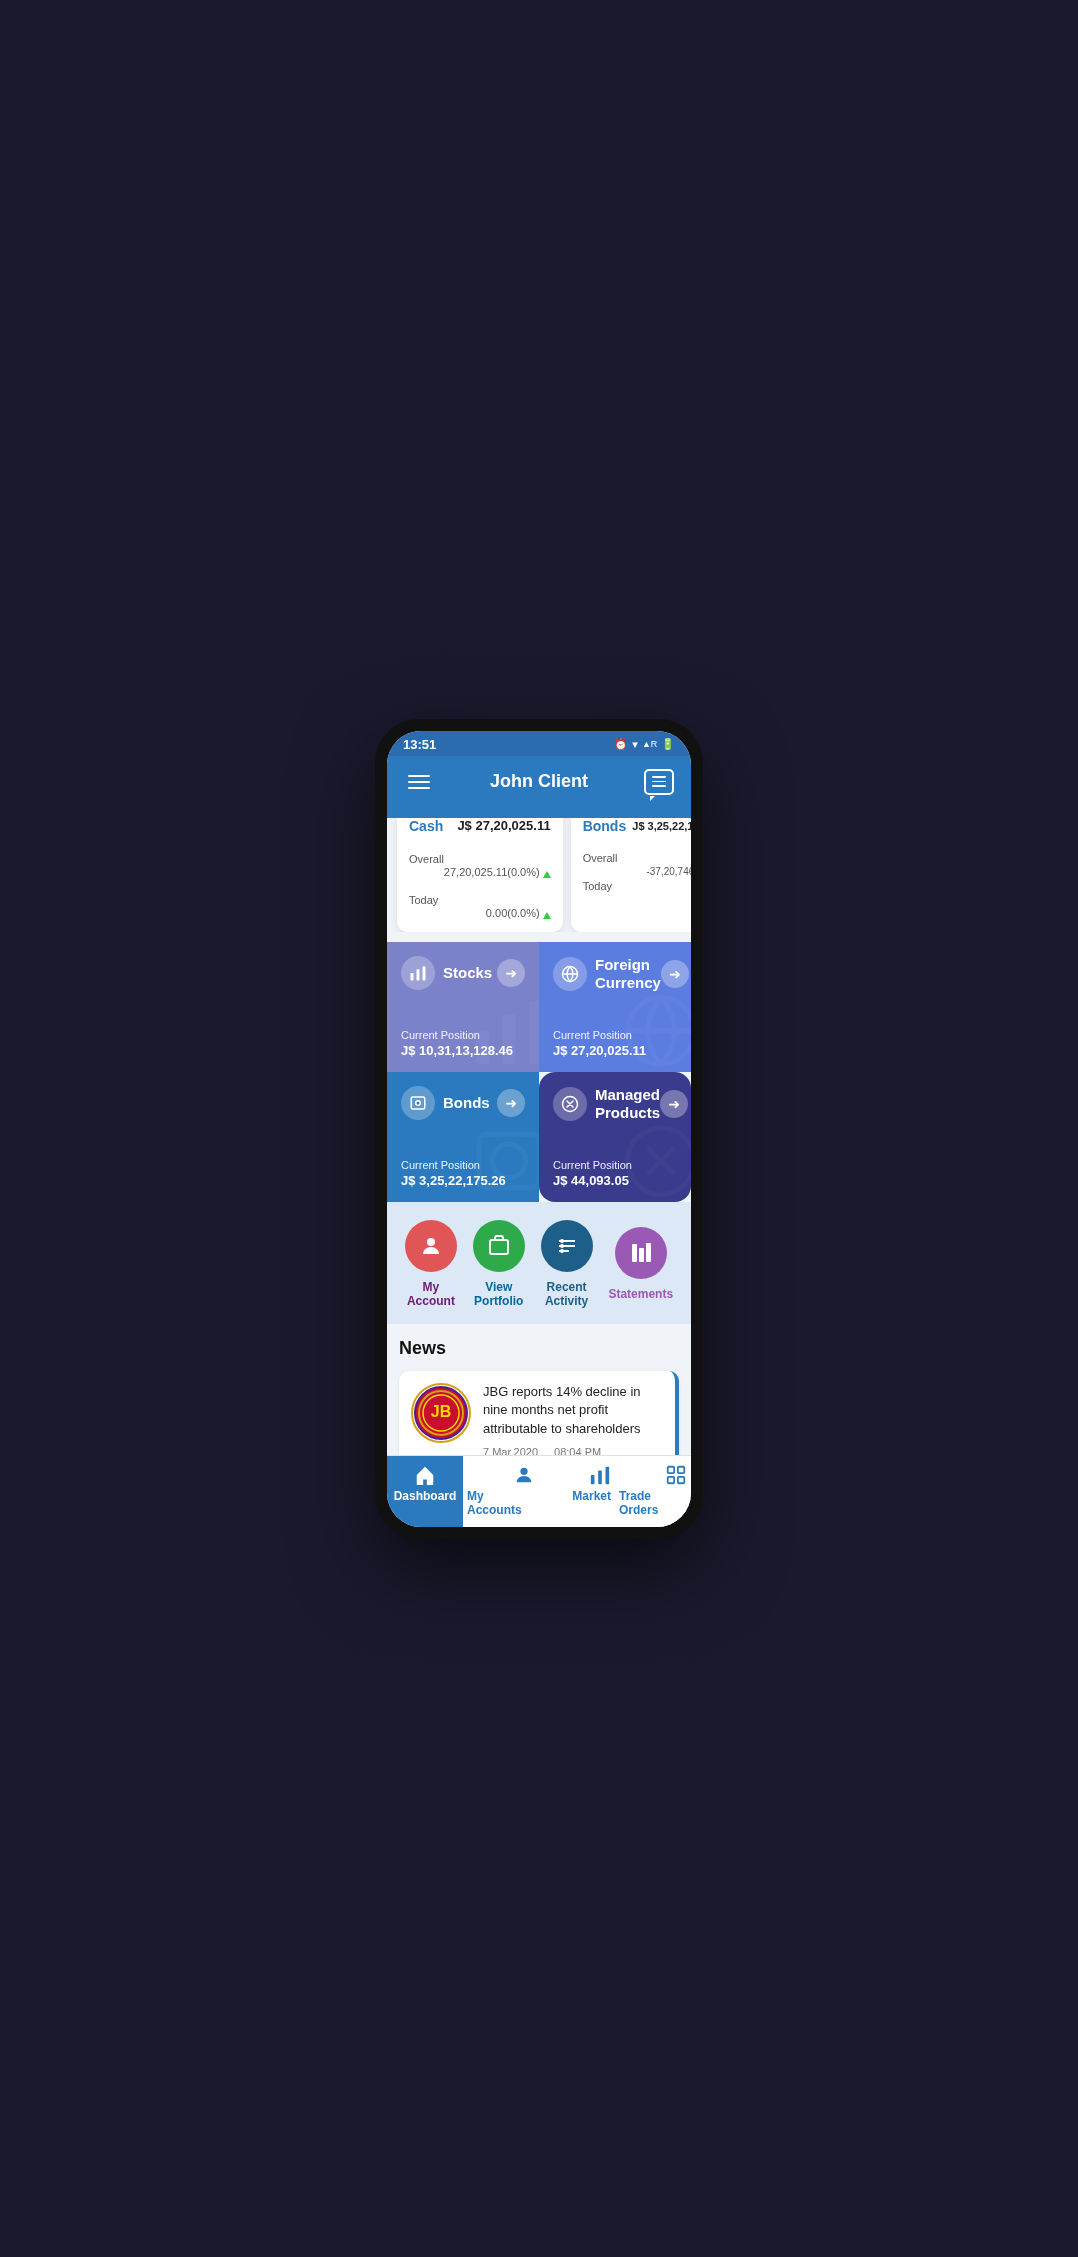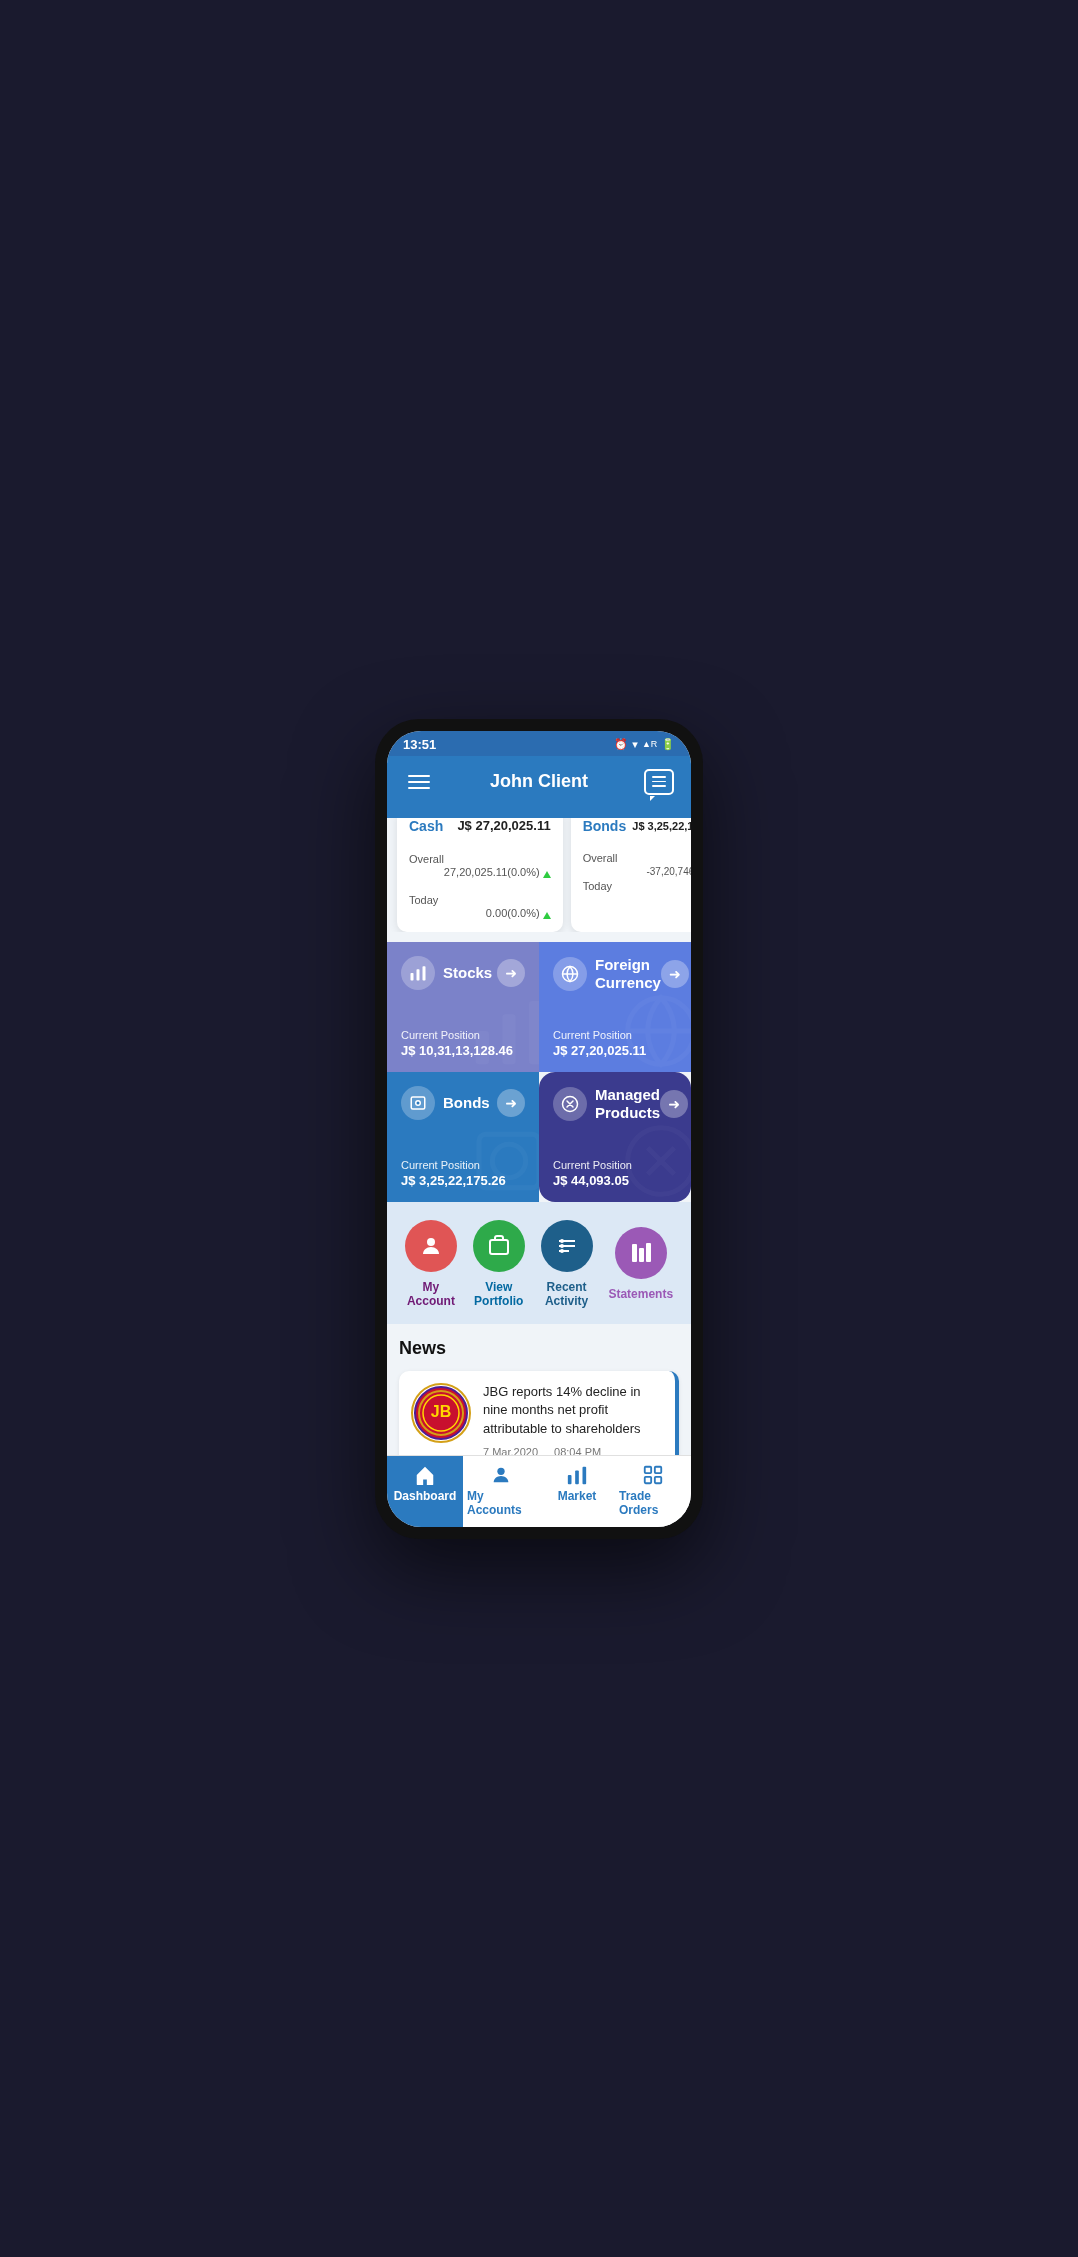--- a/index.html
+++ b/index.html
@@ -385,20 +385,21 @@
       cursor: pointer;
       font-size: 11px;
       gap: 3px;
     }
     .nav-item-active {
       background: #2b7abf;
       color: white;
     }
     .nav-item-inactive {
       color: #2b7abf;
+      align-items: flex-end;
     }
     .nav-label {
       font-size: 12px;
       font-weight: 600;
     }
     
     .home-icon-svg {
       width: 22px;
       height: 22px;
     }

